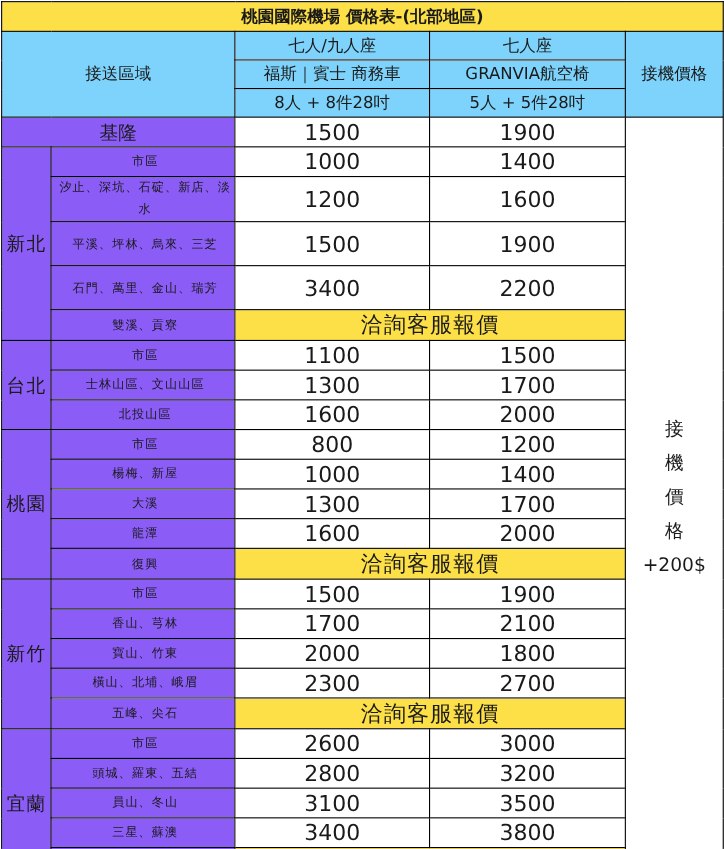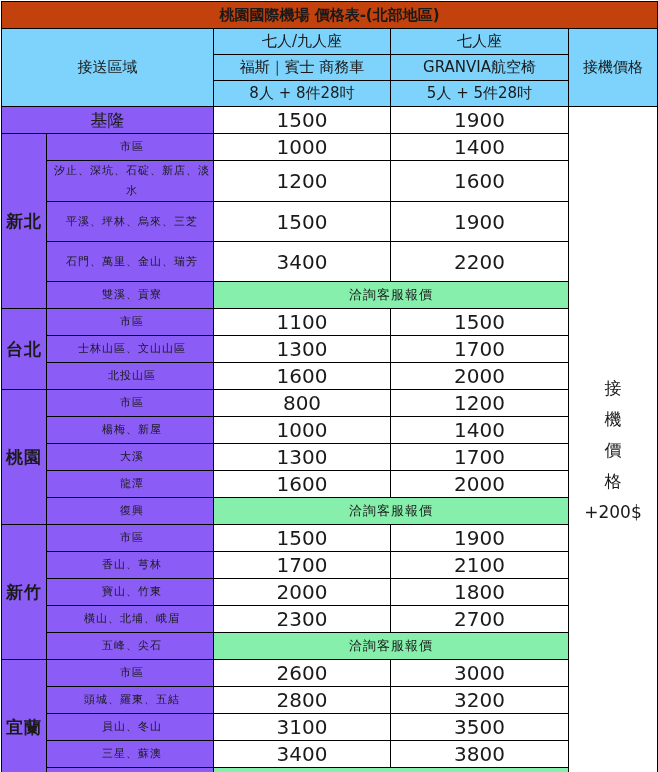--- a/index.html
+++ b/index.html
@@ -14,42 +14,42 @@
   }
   table.price td {
     border: 1px solid #000;
     padding: 0;
     text-align: center;
     vertical-align: middle;
     overflow: hidden;
     white-space: nowrap;
   }
   .title {
-    background: #c2410c;
+    background: #fde047;
     font-weight: bold;
     font-size: 15px;
     height: 26px;
   }
   .hdr { background: #7dd3fc; font-size: 15px; }
   .hdr-row td { height: 25px; }
   .cream { background: #8b5cf6; }
-  .region { font-size: 17px; letter-spacing: 1px; font-weight: bold; }
+  .region { font-size: 17px; letter-spacing: 1px; }
   .keelung { font-size: 17px; }
   .sub {
     text-align: center;
     font-size: 11px;
     padding-left: 4px !important;
     letter-spacing: 1px;
     white-space: normal !important;
     line-height: 20px;
   }
   .num { font-size: 20px; background: #fff; }
   .row27 td { height: 26px; }
   .row40 td { height: 39px; }
-  .consult { font-size: 13px; background: #86efac; letter-spacing: 1px; }
+  .consult { font-size: 20px; background: #fde047; letter-spacing: 1px; }
   .pickup {
     background: #fff;
     font-size: 17px;
     line-height: 31px;
     white-space: normal !important;
   }
   .pickup span { display: block; }
 </style>
 </head>
 <body>

